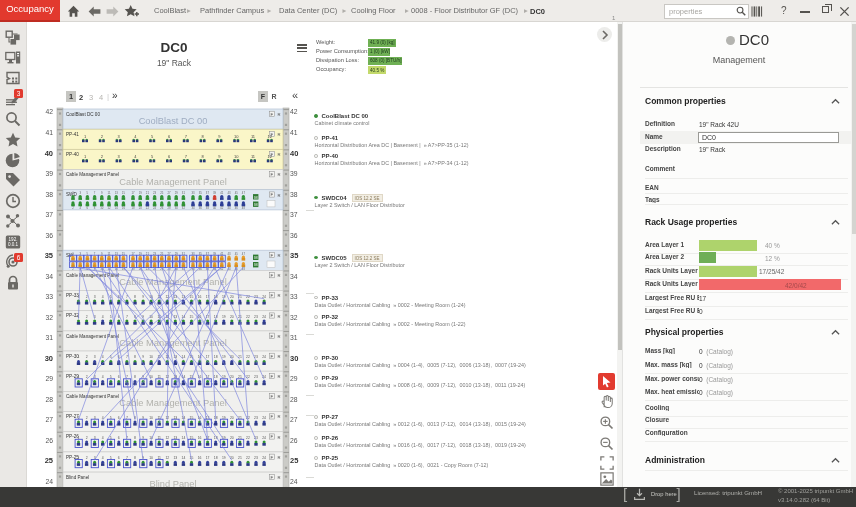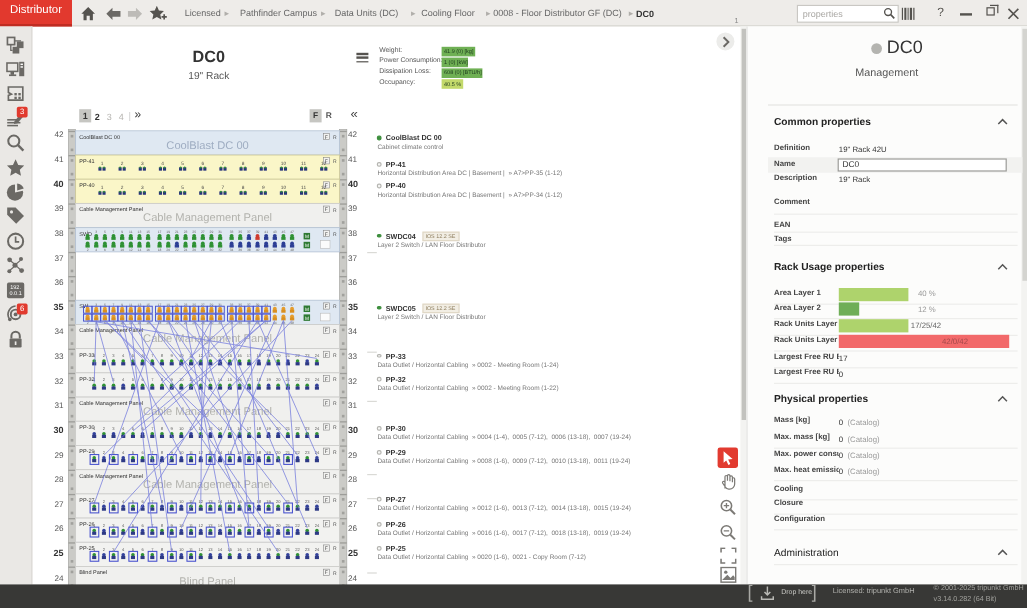--- a/index.html
+++ b/index.html
@@ -6,39 +6,39 @@
 .ldot { display:inline-block; width:3.5px; height:3.5px; border-radius:50%; margin-left:1px; margin-right:4px; vertical-align:0.5px; }
 .lname { font-size:6px; font-weight:bold; color:#333; line-height:7px; }
 .lbadge { font-size:4.5px; color:#8a7a5a; background:#f2eee4; border:1px solid #e0d8c6; padding:0.5px 2px; margin-left:5px; vertical-align:0.5px; }
 .ldesc { font-size:5.4px; color:#777; margin-top:0px; margin-left:1.5px; line-height:7px; white-space:nowrap; }
 </style></head><body>
 <div id="app">
 
 <div style="position:absolute;left:0;top:0;width:856px;height:22px;background:#eeece9;border-bottom:1px solid #d8d6d2"></div>
 <div style="position:absolute;left:0;top:0;width:60px;height:22px;background:#e2392e"></div>
 <div style="position:absolute;left:0;top:19.5px;width:60px;height:2.5px;background:#bf2c22"></div>
-<div style="position:absolute;left:0;top:3px;width:60px;text-align:center;font-size:9.5px;color:#fff">Distributor</div>
+<div style="position:absolute;left:0;top:3px;width:60px;text-align:center;font-size:9.5px;color:#fff">Occupancy</div>
 <svg width="13" height="13" viewBox="0 0 16 16" style="position:absolute;left:67px;top:5px">
       <path d="M8 1 L15 8 L12.8 8 L12.8 14.5 L9.6 14.5 L9.6 10 L6.4 10 L6.4 14.5 L3.2 14.5 L3.2 8 L1 8 z" fill="#55534f"></path>
     </svg>
 <svg width="13" height="11" viewBox="0 0 16 14" style="position:absolute;left:88px;top:6px">
       <path d="M7 0.5 L7 4 L15.5 4 L15.5 10 L7 10 L7 13.5 L0.5 7 z" fill="#6b6965"></path>
     </svg>
 <svg width="13" height="11" viewBox="0 0 16 14" style="position:absolute;left:106px;top:6px">
       <path d="M9 0.5 L9 4 L0.5 4 L0.5 10 L9 10 L9 13.5 L15.5 7 z" fill="#bdbbb7"></path>
     </svg>
 <svg width="16" height="14" viewBox="0 0 18 16" style="position:absolute;left:124px;top:4px">
       <path d="M7.5 1 L9.5 5.5 L14.3 6 L10.8 9.3 L11.8 14 L7.5 11.6 L3.2 14 L4.2 9.3 L0.7 6 L5.5 5.5 z" fill="#55534f"></path>
       <path d="M14.5 9 L14.5 14 M12 11.5 L17 11.5" stroke="#55534f" stroke-width="1.6"></path>
     </svg>
-<span style="position:absolute;left:154px;top:6px;font-size:7.5px;color:#666">Licensed</span>
+<span style="position:absolute;left:154px;top:6px;font-size:7.5px;color:#666">CoolBlast</span>
     <span style="position:absolute;left:187px;top:6px;font-size:7.5px;color:#b0aeaa">▸</span>
     <span style="position:absolute;left:200px;top:6px;font-size:7.5px;color:#666">Pathfinder Campus</span>
     <span style="position:absolute;left:267.5px;top:6px;font-size:7.5px;color:#b0aeaa">▸</span>
-    <span style="position:absolute;left:279px;top:6px;font-size:7.5px;color:#666">Data Units (DC)</span>
+    <span style="position:absolute;left:279px;top:6px;font-size:7.5px;color:#666">Data Center (DC)</span>
     <span style="position:absolute;left:342.5px;top:6px;font-size:7.5px;color:#b0aeaa">▸</span>
     <span style="position:absolute;left:351px;top:6px;font-size:7.5px;color:#666">Cooling Floor</span>
     <span style="position:absolute;left:405px;top:6px;font-size:7.5px;color:#b0aeaa">▸</span>
     <span style="position:absolute;left:411px;top:6px;font-size:7.5px;color:#666">0008 - Floor Distributor GF (DC)</span>
     <span style="position:absolute;left:524px;top:6px;font-size:7.5px;color:#b0aeaa">▸</span>
     <span style="position:absolute;left:530px;top:6.5px;font-size:7.5px;font-weight:bold;color:#333">DC0</span>
 <div style="position:absolute;left:664px;top:3.5px;width:85px;height:15px;background:#fff;border:1px solid #c9c7c3"></div>
 <span style="position:absolute;left:669px;top:7px;font-size:7.5px;color:#a8a6a2">properties</span>
 <svg width="10" height="10" viewBox="0 0 16 16" style="position:absolute;left:736px;top:6px">
       <circle cx="6.5" cy="6.5" r="4.6" fill="none" stroke="#55534f" stroke-width="1.8"></circle>
@@ -1552,21 +1552,21 @@
       <div style="position:absolute;left:645px;top:327px;width:203px;font-size:8.5px;font-weight:bold;color:#222">Physical properties<svg width="9" height="7" viewBox="0 0 10 7" style="position:absolute;right:8px;top:2px">
           <path d="M1 5.5 L5 1.5 L9 5.5" fill="none" stroke="#555" stroke-width="1.4"></path>
         </svg></div>
       <div style="position:absolute;left:645px;top:347px;width:203px;height:13px;"><span style="display:inline-block;width:54px;overflow:hidden;white-space:nowrap;font-weight:bold;color:#444">Mass [kg]</span><span style="color:#333">0&nbsp; <span style="color:#999">(Catalog)</span></span></div>
       <div style="position:absolute;left:645px;top:360.5px;width:203px;height:13px;border-bottom:1px solid #ededeb;"><span style="display:inline-block;width:54px;overflow:hidden;white-space:nowrap;font-weight:bold;color:#444">Max. mass [kg]</span><span style="color:#333">0&nbsp; <span style="color:#999">(Catalog)</span></span></div>
       <div style="position:absolute;left:645px;top:374.5px;width:203px;height:13px;"><span style="display:inline-block;width:54px;overflow:hidden;white-space:nowrap;font-weight:bold;color:#444">Max. power consu</span><span style="color:#333">0&nbsp; <span style="color:#999">(Catalog)</span></span></div>
       <div style="position:absolute;left:645px;top:388px;width:203px;height:13px;border-bottom:1px solid #ededeb;"><span style="display:inline-block;width:54px;overflow:hidden;white-space:nowrap;font-weight:bold;color:#444">Max. heat emissio</span><span style="color:#333">0&nbsp; <span style="color:#999">(Catalog)</span></span></div>
       <div style="position:absolute;left:645px;top:403.5px;width:203px;height:13px;border-bottom:1px solid #ededeb;"><span style="display:inline-block;width:54px;overflow:hidden;white-space:nowrap;font-weight:bold;color:#444">Cooling</span><span style="color:#333"></span></div>
       <div style="position:absolute;left:645px;top:416px;width:203px;height:13px;border-bottom:1px solid #ededeb;"><span style="display:inline-block;width:54px;overflow:hidden;white-space:nowrap;font-weight:bold;color:#444">Closure</span><span style="color:#333"></span></div>
       <div style="position:absolute;left:645px;top:428.5px;width:203px;height:13px;border-bottom:1px solid #ededeb;"><span style="display:inline-block;width:54px;overflow:hidden;white-space:nowrap;font-weight:bold;color:#444">Configuration</span><span style="color:#333"></span></div>
-      <div style="position:absolute;left:645px;top:454.5px;width:203px;font-size:8.5px;font-weight:normal;color:#222">Administration<svg width="9" height="7" viewBox="0 0 10 7" style="position:absolute;right:8px;top:2px">
+      <div style="position:absolute;left:645px;top:454.5px;width:203px;font-size:8.5px;font-weight:bold;color:#222">Administration<svg width="9" height="7" viewBox="0 0 10 7" style="position:absolute;right:8px;top:2px">
           <path d="M1 5.5 L5 1.5 L9 5.5" fill="none" stroke="#555" stroke-width="1.4"></path>
         </svg></div>
       <div style="position:absolute;left:645px;top:470px;width:203px;border-top:1px solid #ededeb"></div>
     </div>
 
 <div style="position:absolute;left:0;top:486.5px;width:856px;height:20.5px;background:#383836"></div>
 <span style="position:absolute;left:623px;top:485px;font-size:15px;color:#a8a8a4;font-weight:lighter">[</span>
 <svg width="13" height="13" viewBox="0 0 16 16" style="position:absolute;left:633px;top:488px">
       <path d="M8 1 V9 M5 6.5 L8 9.5 L11 6.5 M2 11 V14 H14 V11" fill="none" stroke="#b8b8b4" stroke-width="1.5"></path>
     </svg>

